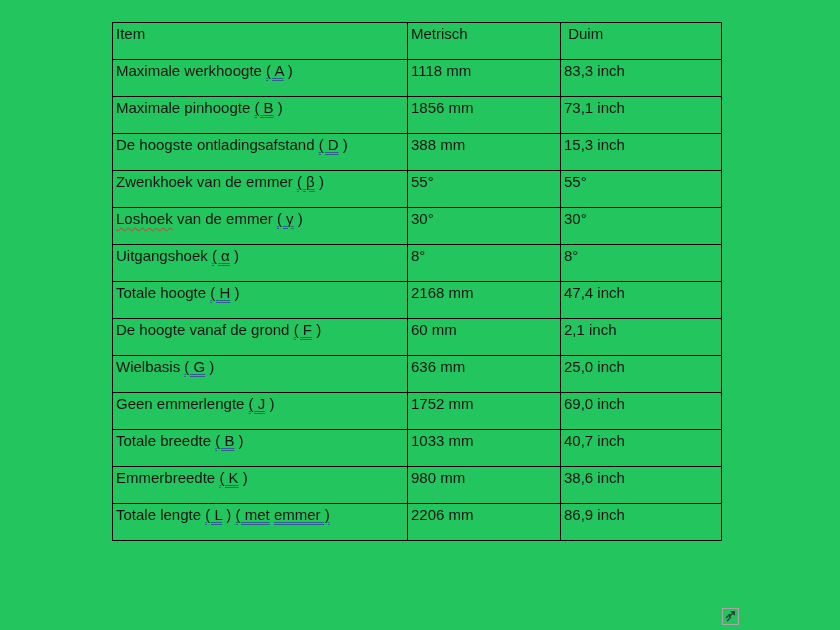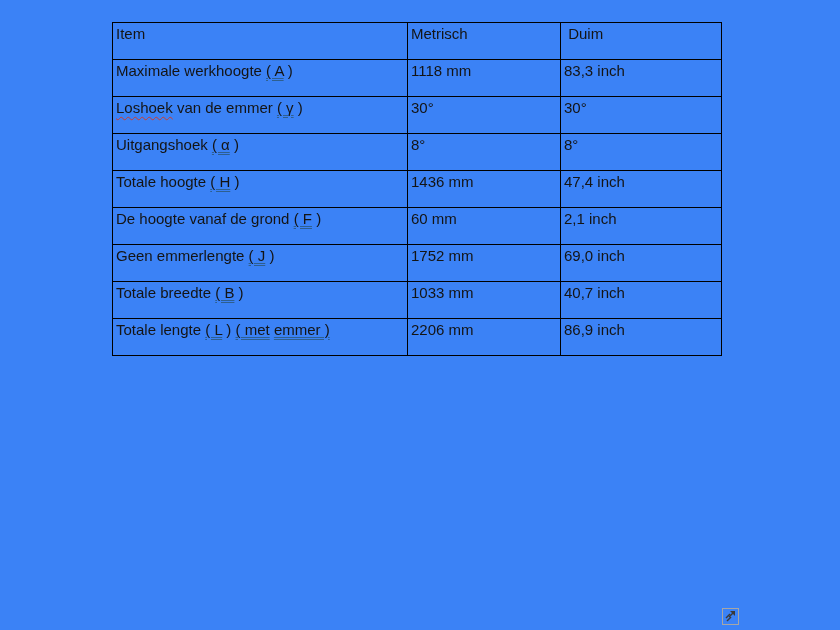--- a/index.html
+++ b/index.html
@@ -1,21 +1,21 @@
 <!DOCTYPE html>
 <html><head>
 <meta charset="utf-8">
 <style>
   html,body{margin:0;padding:0;}
   body{
     width:840px;height:630px;background:#ffffff;overflow:hidden;position:relative;
     font-family:"Liberation Sans","DejaVu Sans",sans-serif;
     -webkit-font-smoothing:antialiased;
   }
-  .page{position:absolute;inset:0;background:#3b82f6;}
+  .page{position:absolute;inset:0;background:#22c55e;}
   table.spec{
     position:absolute;left:112px;top:22px;width:609px;
     border-collapse:collapse;table-layout:fixed;
   }
   col.c1{width:295px;} col.c2{width:153px;} col.c3{width:161px;}
   th,td{
     border:1px solid #000000;
     vertical-align:top;text-align:left;
     padding:1px 3px 0 3px;
     font-size:15px;font-weight:400;color:#141414;
@@ -59,48 +59,73 @@
         <th> Duim</th>
       </tr>
     </thead>
     <tbody id="table-body">
         <tr>
           <td><span>Maximale werkhoogte </span><span class="u">( A</span><span> )</span></td>
           <td>1118 mm</td>
           <td>83,3 inch</td>
         </tr>
         <tr>
+          <td><span>Maximale pinhoogte </span><span class="u">( B</span><span> )</span></td>
+          <td>1856 mm</td>
+          <td>73,1 inch</td>
+        </tr>
+        <tr>
+          <td><span>De hoogste ontladingsafstand </span><span class="u">( D</span><span> )</span></td>
+          <td>388 mm</td>
+          <td>15,3 inch</td>
+        </tr>
+        <tr>
+          <td><span>Zwenkhoek van de emmer </span><span class="u">( β</span><span> )</span></td>
+          <td>55°</td>
+          <td>55°</td>
+        </tr>
+        <tr>
           <td><span class="sq">Loshoek</span><span> van de emmer </span><span class="u">( γ</span><span> )</span></td>
           <td>30°</td>
           <td>30°</td>
         </tr>
         <tr>
           <td><span>Uitgangshoek </span><span class="u">( α</span><span> )</span></td>
           <td>8°</td>
           <td>8°</td>
         </tr>
         <tr>
           <td><span>Totale hoogte </span><span class="u">( H</span><span> )</span></td>
-          <td>1436 mm</td>
+          <td>2168 mm</td>
           <td>47,4 inch</td>
         </tr>
         <tr>
           <td><span>De hoogte vanaf de grond </span><span class="u">( F</span><span> )</span></td>
           <td>60 mm</td>
           <td>2,1 inch</td>
+        </tr>
+        <tr>
+          <td><span>Wielbasis </span><span class="u">( G</span><span> )</span></td>
+          <td>636 mm</td>
+          <td>25,0 inch</td>
         </tr>
         <tr>
           <td><span>Geen emmerlengte </span><span class="u">( J</span><span> )</span></td>
           <td>1752 mm</td>
           <td>69,0 inch</td>
         </tr>
         <tr>
           <td><span>Totale breedte </span><span class="u">( B</span><span> )</span></td>
           <td>1033 mm</td>
           <td>40,7 inch</td>
+        </tr>
+        <tr>
+          <td><span>Emmerbreedte </span><span class="u">( K</span><span> )</span></td>
+          <td>980 mm</td>
+          <td>38,6 inch</td>
         </tr>
         <tr>
           <td><span>Totale lengte </span><span class="u">( L</span><span> ) </span><span class="u">( met</span><span> </span><span class="u">emmer )</span></td>
           <td>2206 mm</td>
           <td>86,9 inch</td>
         </tr>
       </tbody>
   </table>
 
   <div class="resize-handle">

